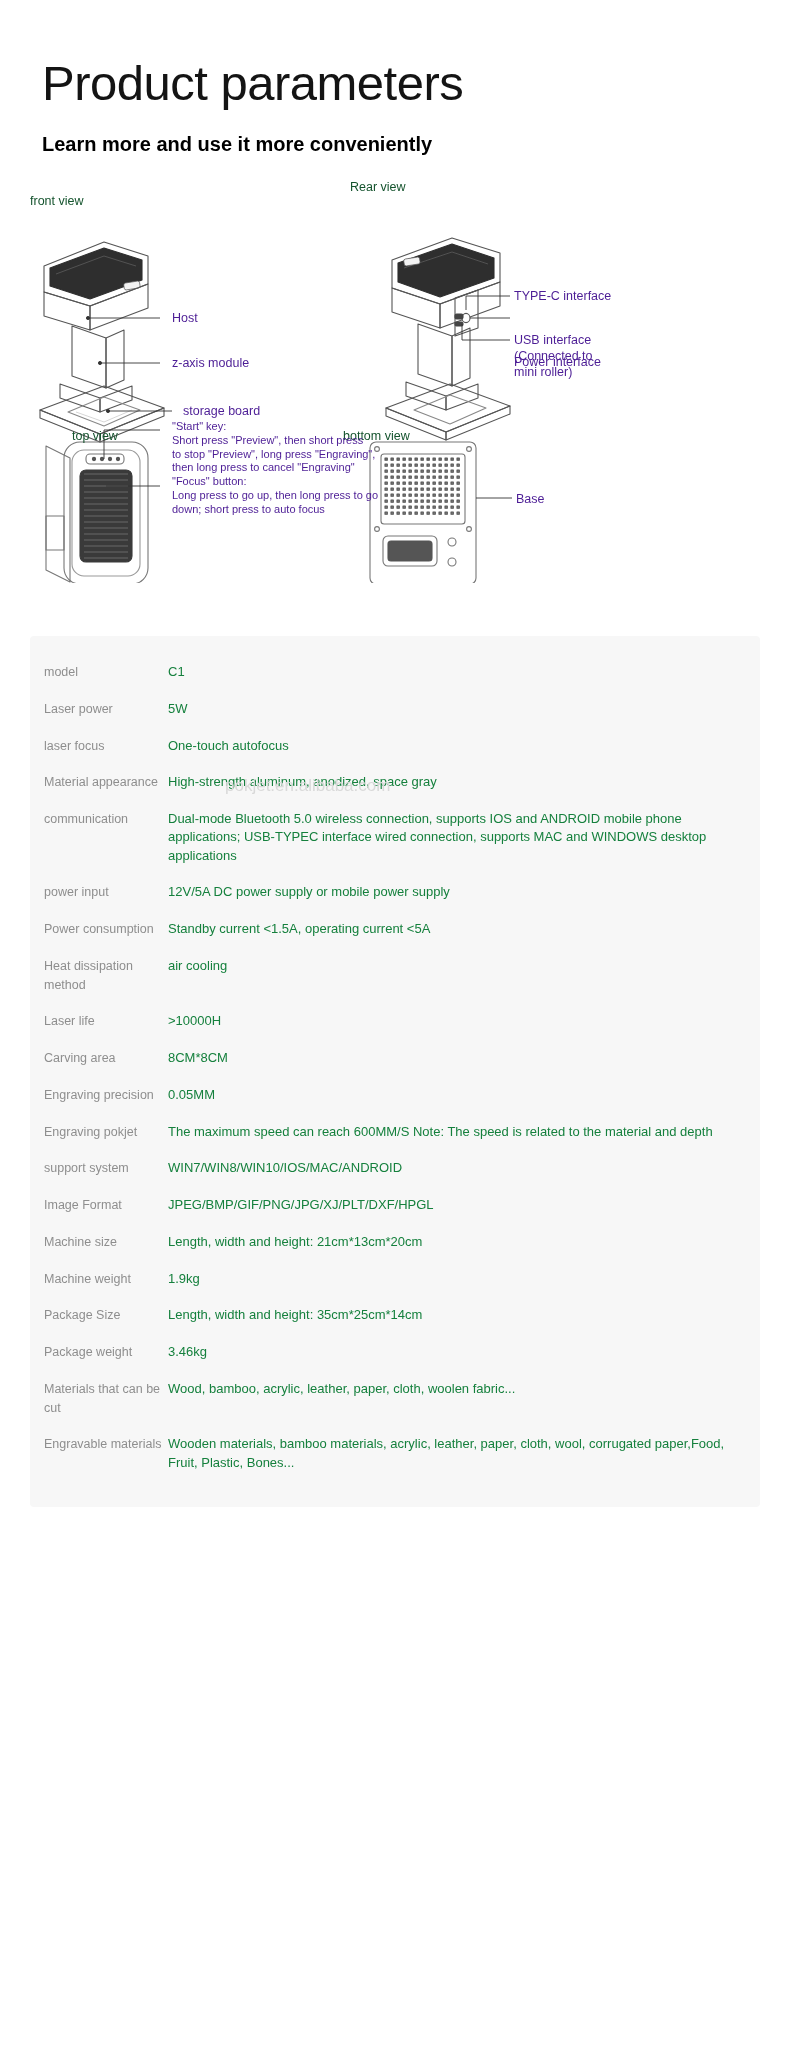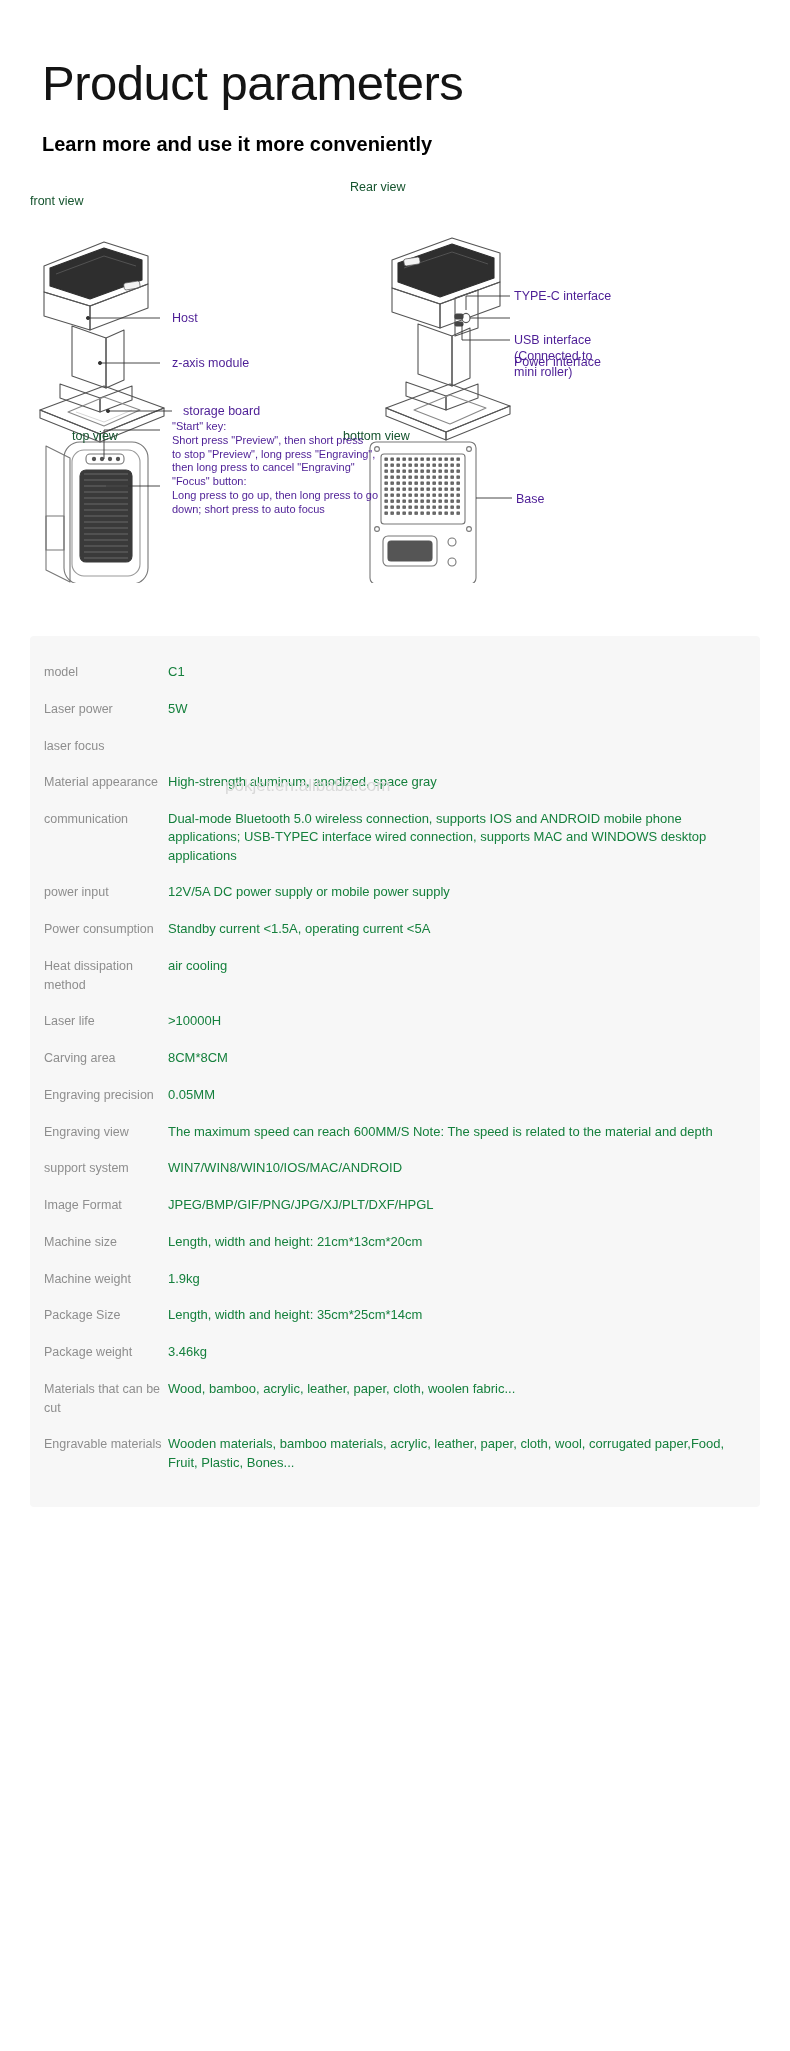--- a/index.html
+++ b/index.html
@@ -394,20 +394,21 @@
       <div class="spec-row">
         <div class="spec-key">model</div>
         <div class="spec-val">C1</div>
       </div>
       <div class="spec-row">
         <div class="spec-key">Laser power</div>
         <div class="spec-val">5W</div>
       </div>
       <div class="spec-row">
         <div class="spec-key">laser focus</div>
+        <div class="spec-val">One-touch autofocus</div>
       </div>
       <div class="spec-row">
         <div class="spec-key">Material appearance</div>
         <div class="spec-val">High-strength aluminum, anodized, space gray</div>
       </div>
       <div class="spec-row">
         <div class="spec-key">communication</div>
         <div class="spec-val">Dual-mode Bluetooth 5.0 wireless connection, supports IOS and ANDROID mobile phone applications; USB-TYPEC interface wired connection, supports MAC and WINDOWS desktop applications</div>
       </div>
       <div class="spec-row">
@@ -428,21 +429,21 @@
       </div>
       <div class="spec-row">
         <div class="spec-key">Carving area</div>
         <div class="spec-val">8CM*8CM</div>
       </div>
       <div class="spec-row">
         <div class="spec-key">Engraving precision</div>
         <div class="spec-val">0.05MM</div>
       </div>
       <div class="spec-row">
-        <div class="spec-key">Engraving view</div>
+        <div class="spec-key">Engraving pokjet</div>
         <div class="spec-val">The maximum speed can reach 600MM/S Note: The speed is related to the material and depth</div>
       </div>
       <div class="spec-row">
         <div class="spec-key">support system</div>
         <div class="spec-val">WIN7/WIN8/WIN10/IOS/MAC/ANDROID</div>
       </div>
       <div class="spec-row">
         <div class="spec-key">Image Format</div>
         <div class="spec-val">JPEG/BMP/GIF/PNG/JPG/XJ/PLT/DXF/HPGL</div>
       </div>

